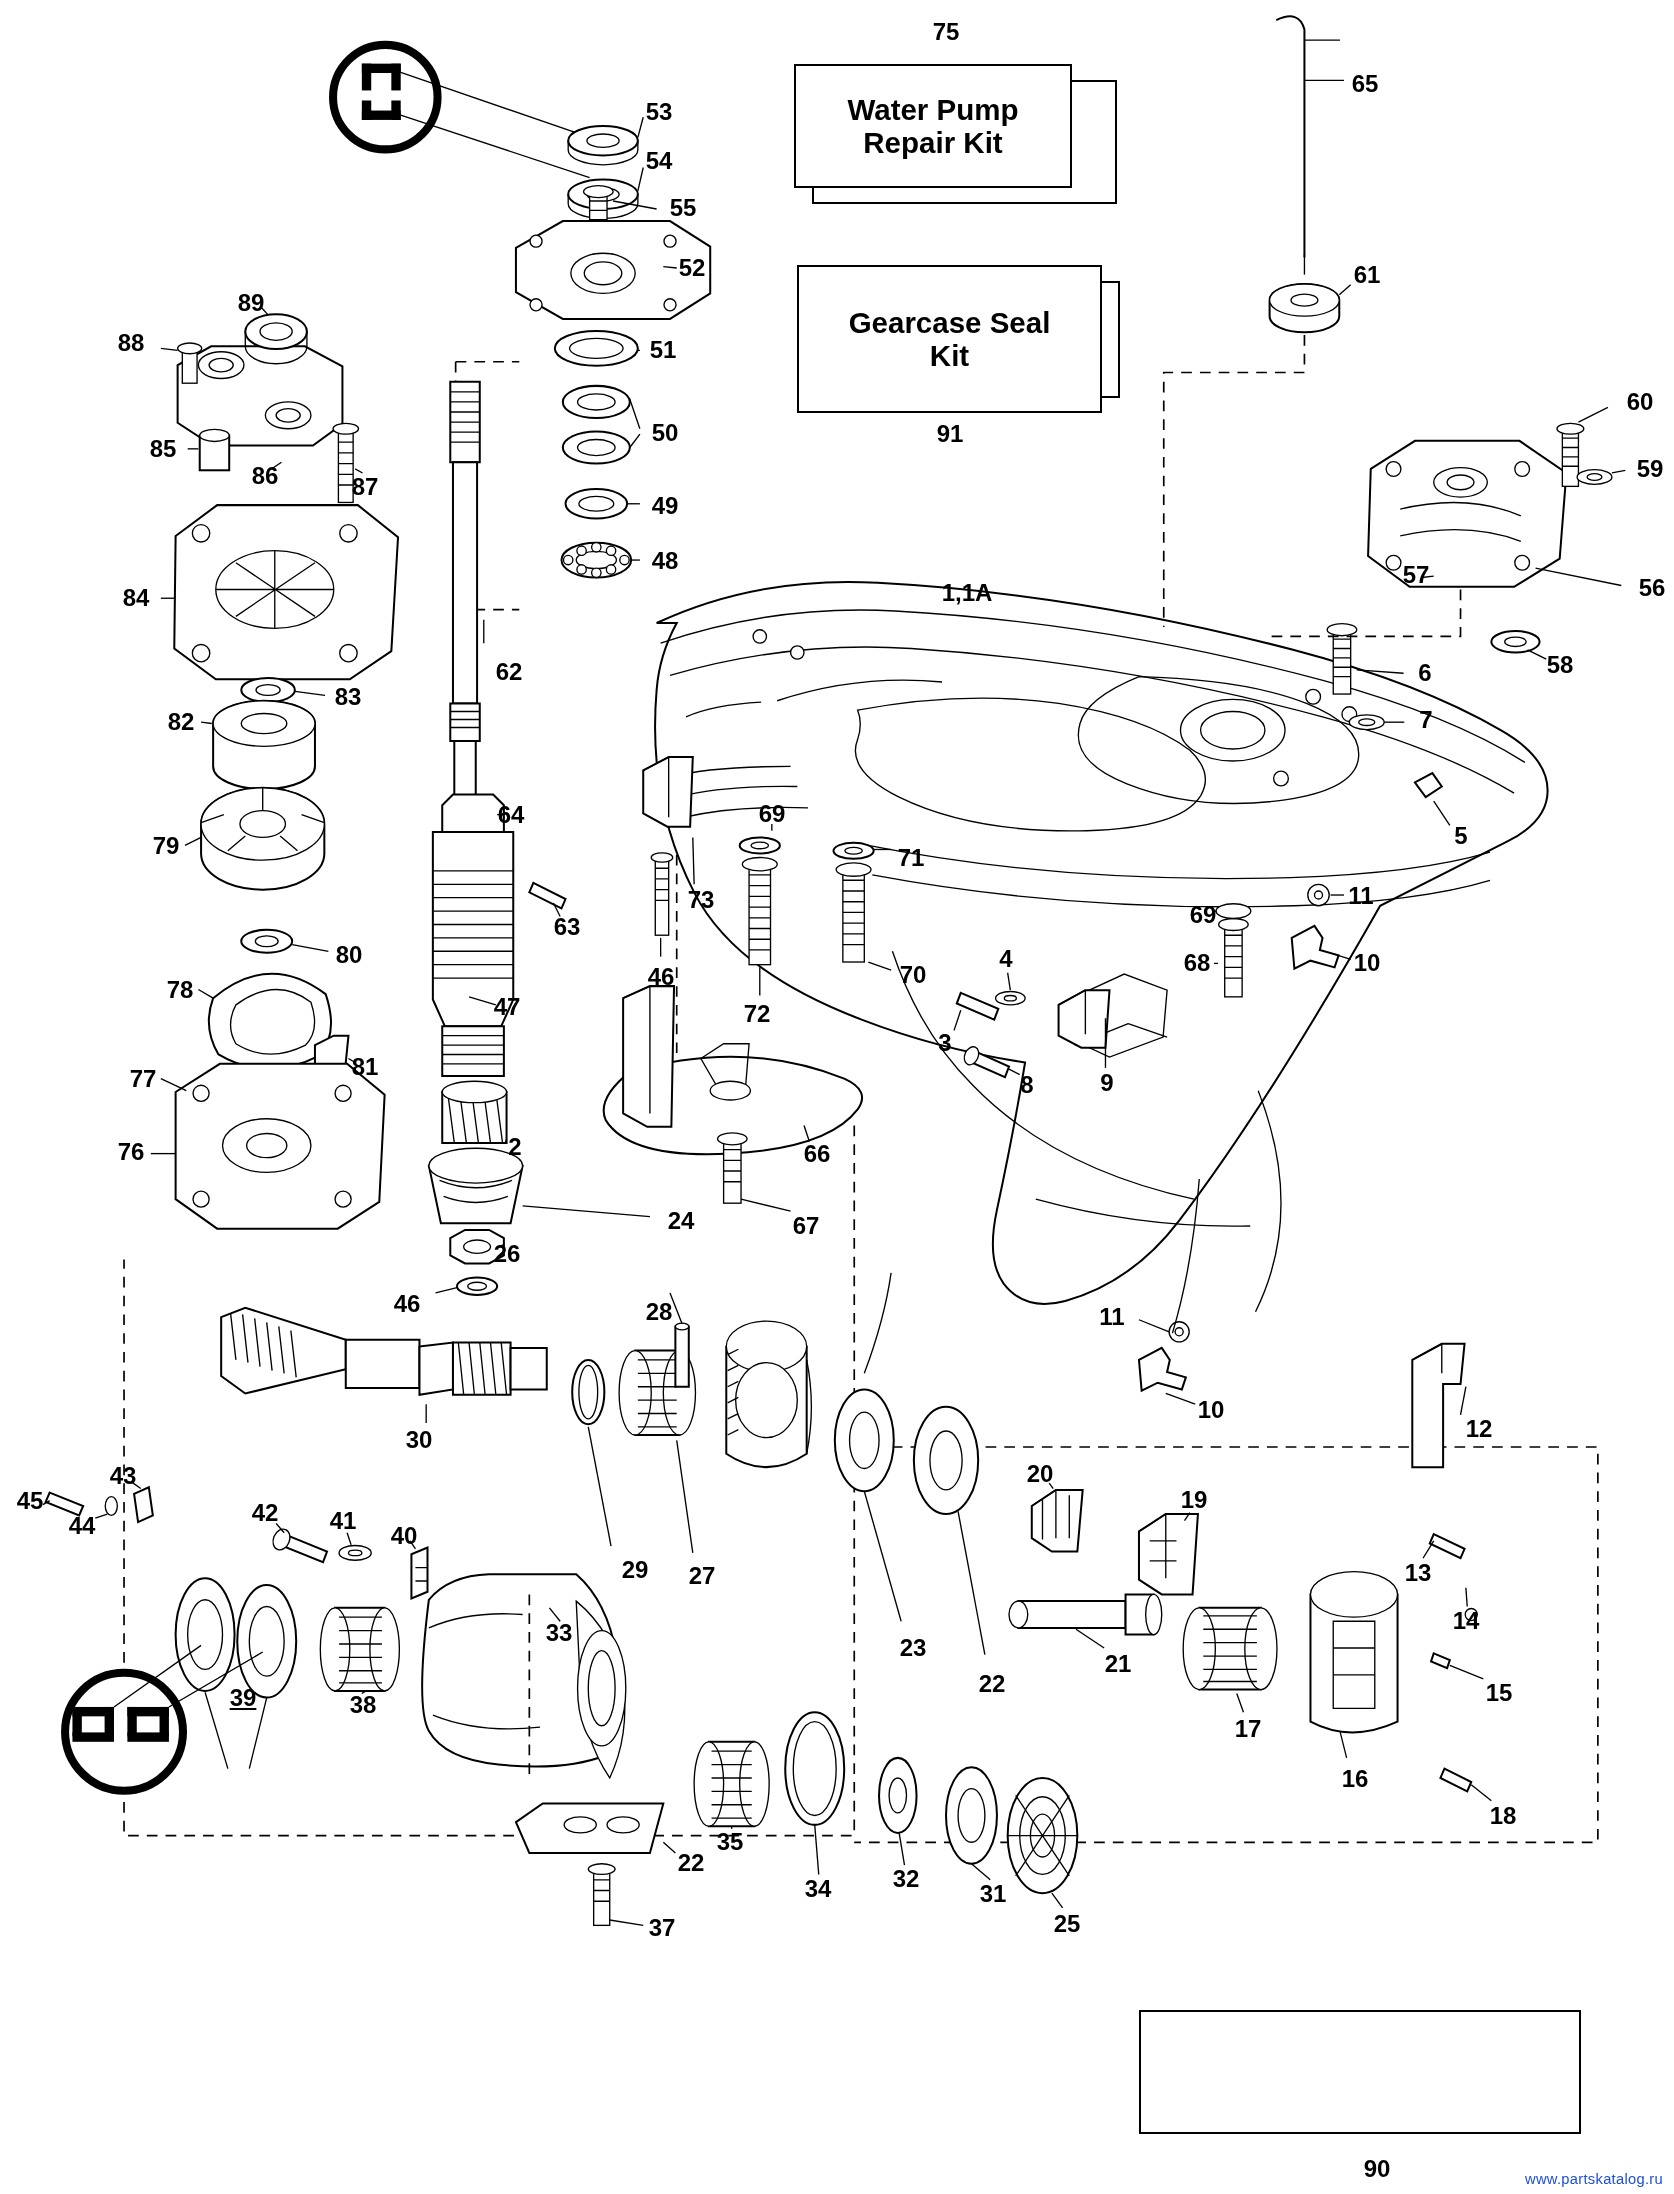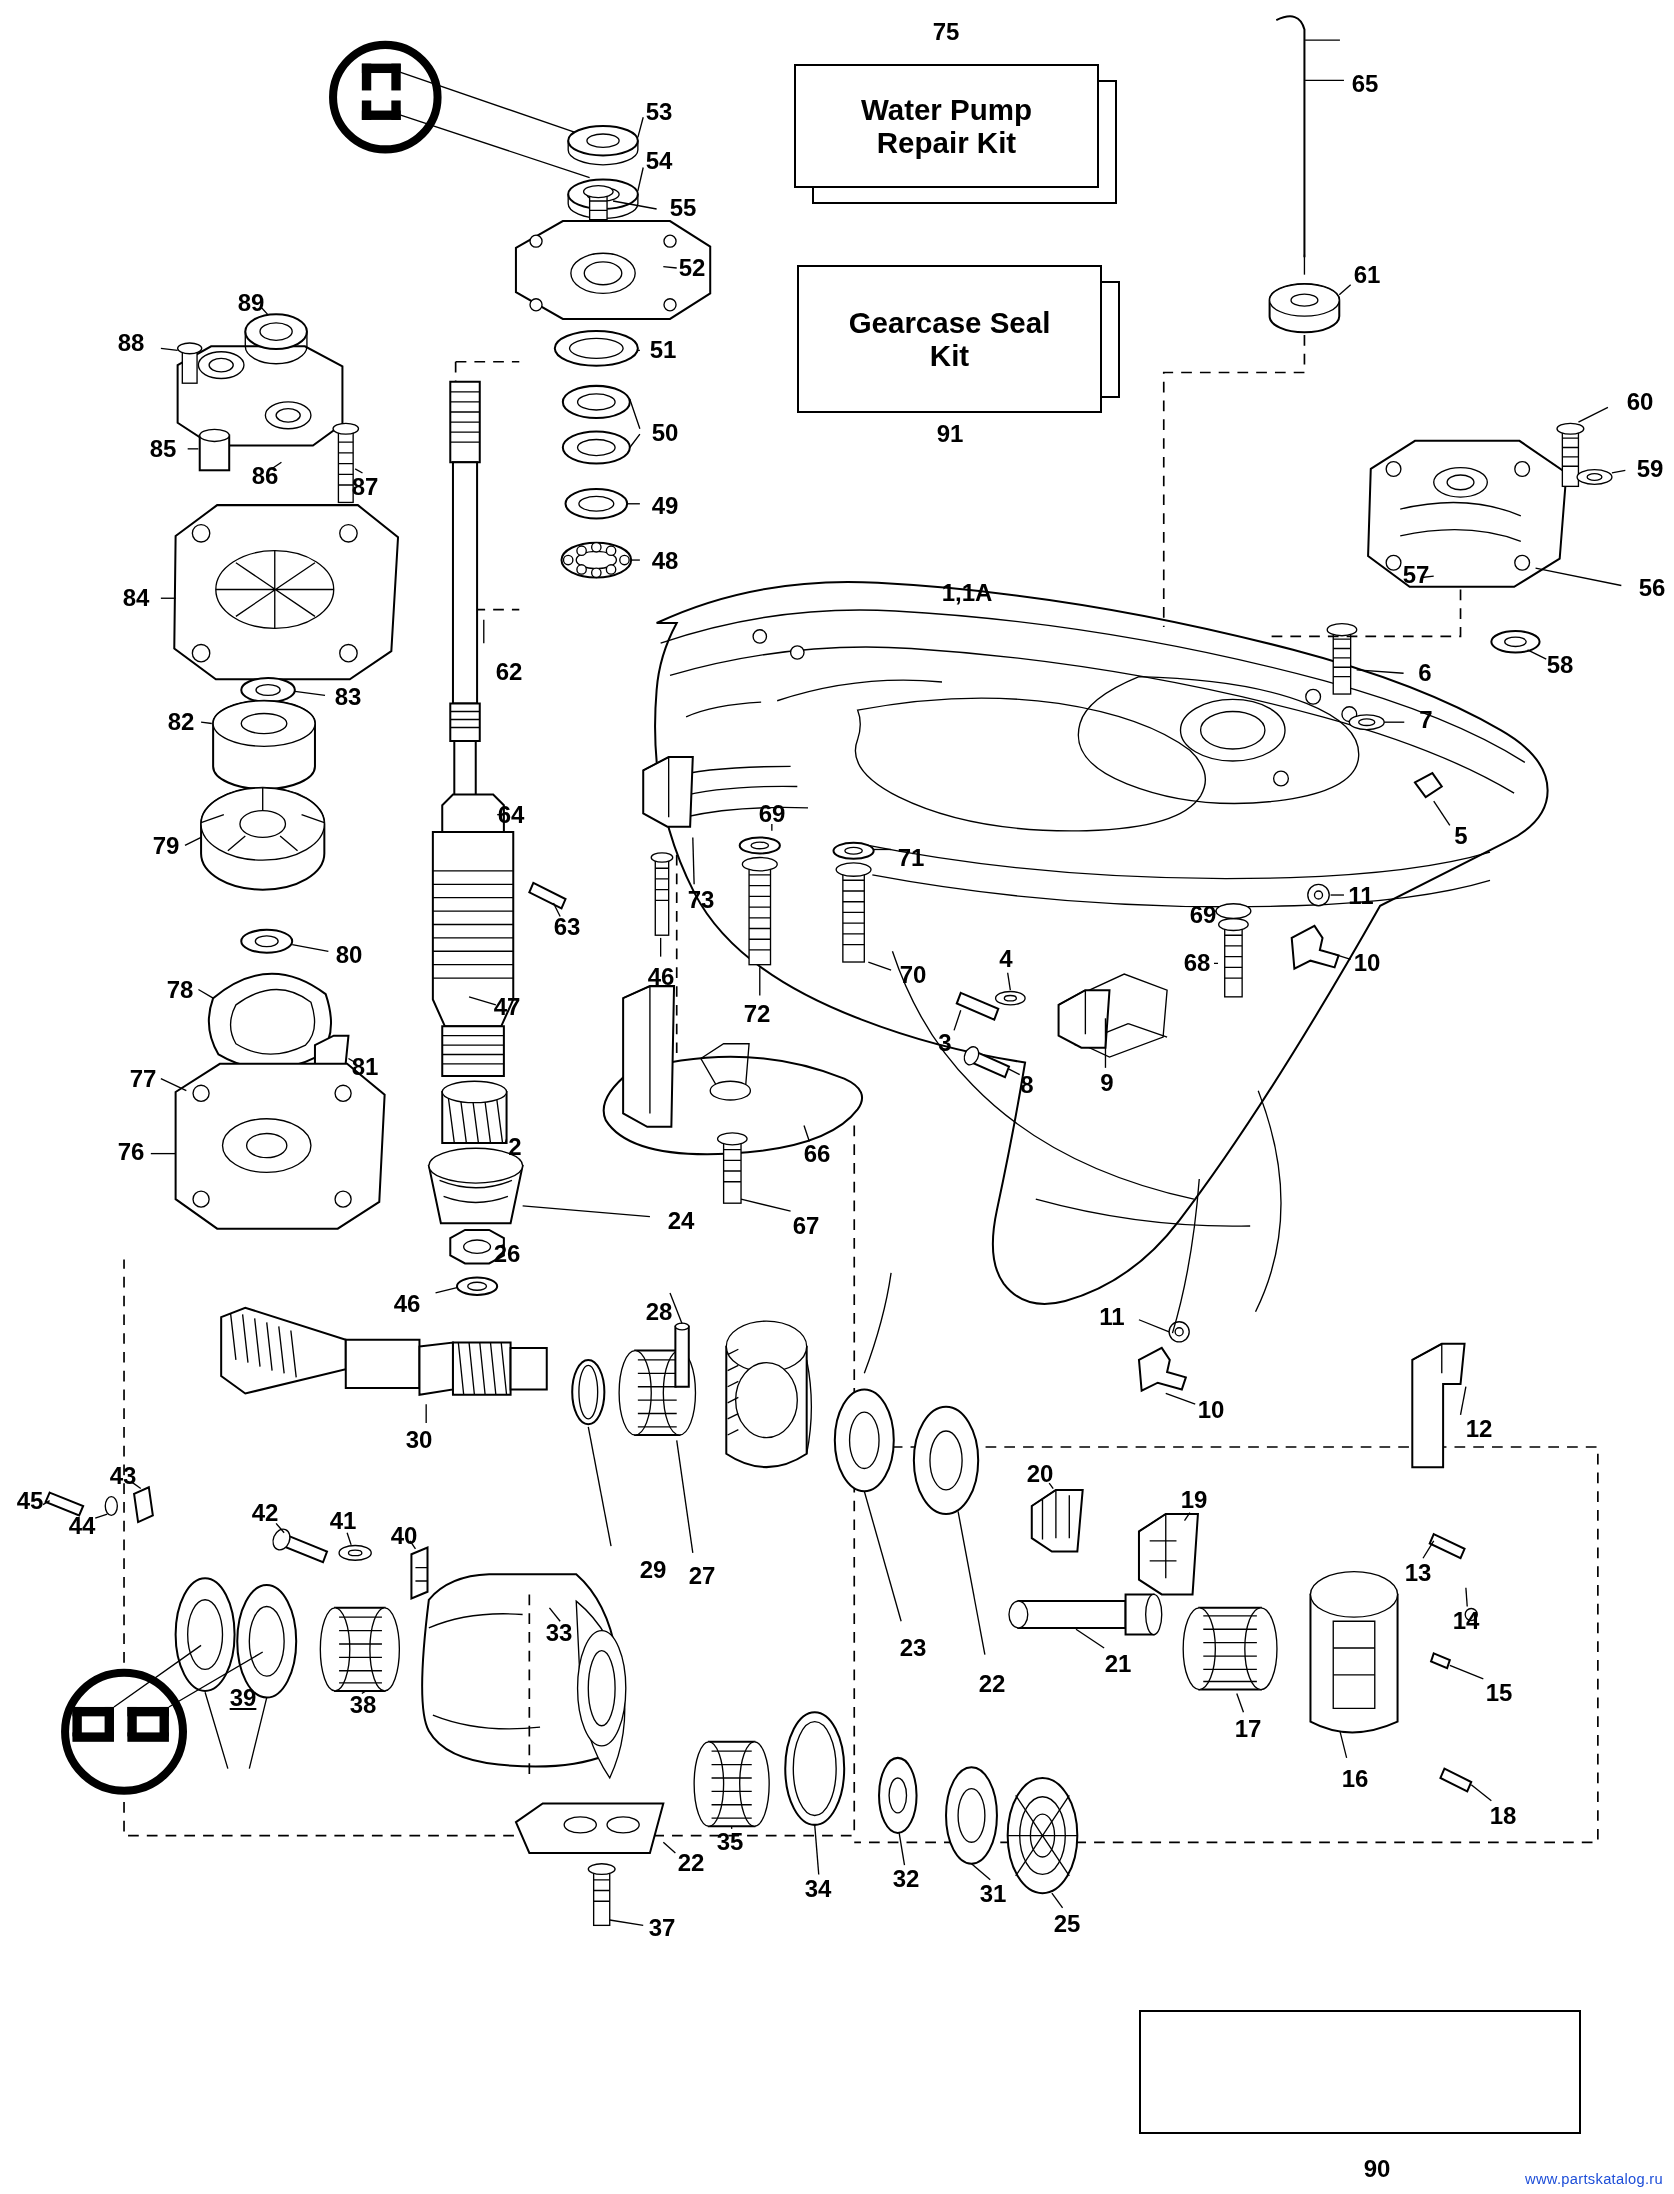--- a/index.html
+++ b/index.html
@@ -594,21 +594,21 @@
     <ellipse cx="166" cy="2248" rx="9" ry="14" class="wh2"></ellipse>
     <path class="ln2" d="M160 2260 L142 2266"></path>
 
     <path class="wh" d="M74 2228 l50 20 -6 14 -50 -20 z"></path>
     <path class="ln2" d="M74 2240 L64 2246"></path>
 
     <path class="dash" d="M790 2380 v280"></path>
   </svg>
 
   <div class="kit-shadow" style="left:812px; top:80px; width:305px; height:124px; z-index:1;"></div>
-  <div class="kitbox" style="left:794px; top:64px; width:305px; height:124px; font-size:29.5px; z-index:2;">
+  <div class="kitbox" style="left:794px; top:64px; width:278px; height:124px; font-size:29.5px; z-index:2;">
     <div class="kitlabel">Water&nbsp;Pump<br>Repair&nbsp;Kit</div>
   </div>
 
   <div class="kit-shadow" style="left:815px; top:281px; width:305px; height:117px; z-index:1;"></div>
   <div class="kitbox" style="left:797px; top:265px; width:305px; height:148px; font-size:29.5px; z-index:2;">
     <div class="kitlabel">Gearcase&nbsp;Seal<br>Kit</div>
   </div>
 
   <div class="kit-shadow" style="left:1139px; top:2010px; width:442px; height:124px; z-index:1;"></div>
 
@@ -695,21 +695,21 @@
       <div class="callout" style="left: 662px; top: 1928px;">37</div>
       <div class="callout" style="left: 363px; top: 1705px;">38</div>
       <div class="callout" style="left: 243px; top: 1698px; text-decoration: underline;">39</div>
       <div class="callout" style="left: 404px; top: 1536px;">40</div>
       <div class="callout" style="left: 343px; top: 1521px;">41</div>
       <div class="callout" style="left: 265px; top: 1513px;">42</div>
       <div class="callout" style="left: 123px; top: 1476px;">43</div>
       <div class="callout" style="left: 82px; top: 1526px;">44</div>
       <div class="callout" style="left: 30px; top: 1501px;">45</div>
       <div class="callout" style="left: 702px; top: 1576px;">27</div>
-      <div class="callout" style="left: 635px; top: 1570px; margin-left: 18px;">29</div>
+      <div class="callout" style="left: 635px; top: 1570px;">29</div>
       <div class="callout" style="left: 419px; top: 1440px;">30</div>
     </div>
 
   <div id="watermark">www.partskatalog.ru</div>
 <div class="callout" style="left: 946px; top: 31.5px;">75</div>
     <div class="callout" style="left: 950px; top: 434px;">91</div>
     <div class="callout" style="left: 1377px; top: 2169px;">90</div>
   </div>
 
 

